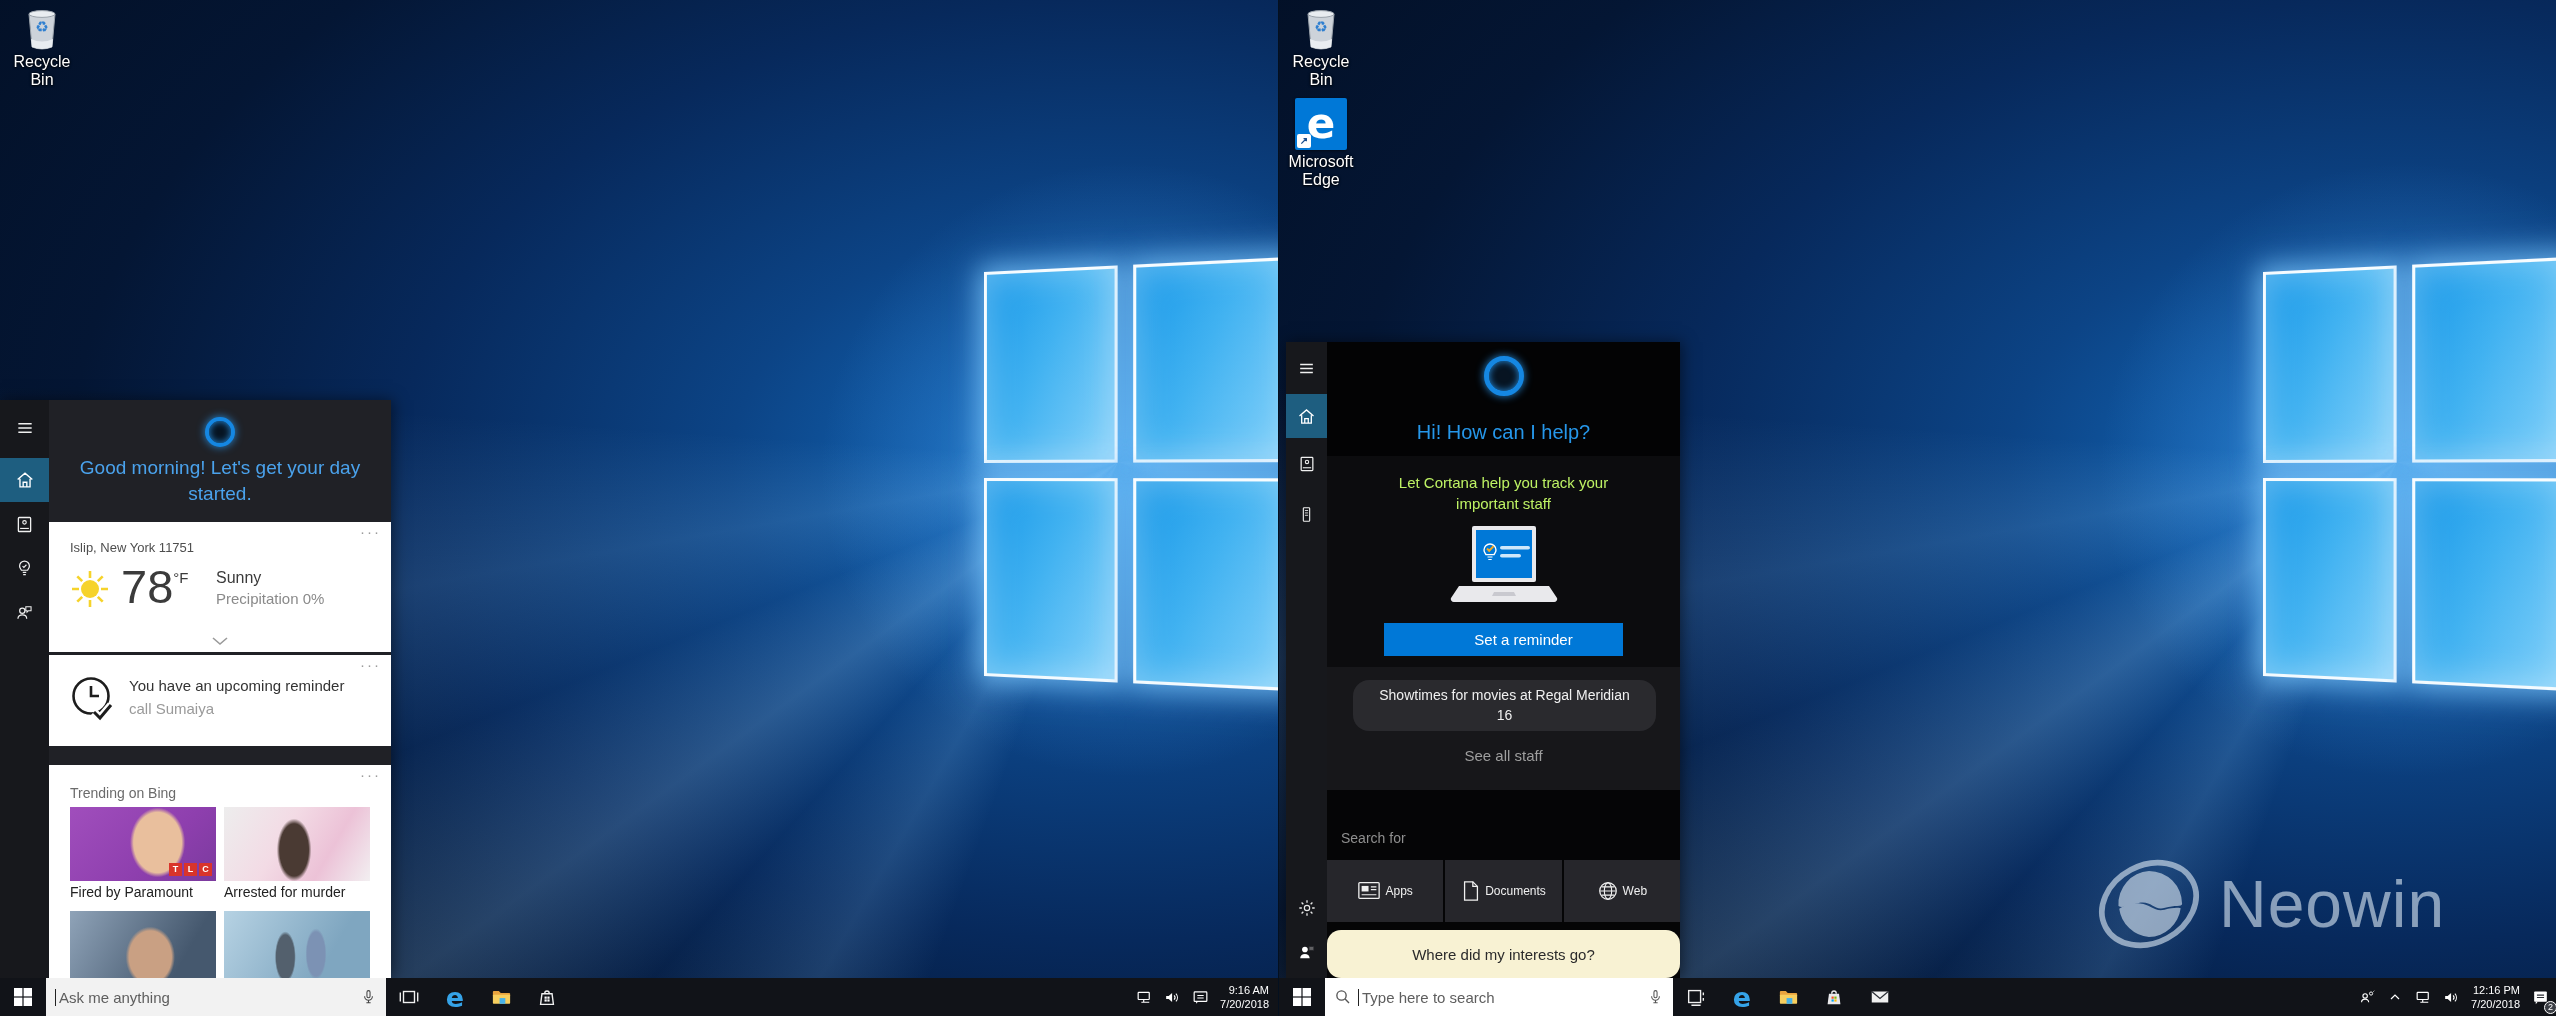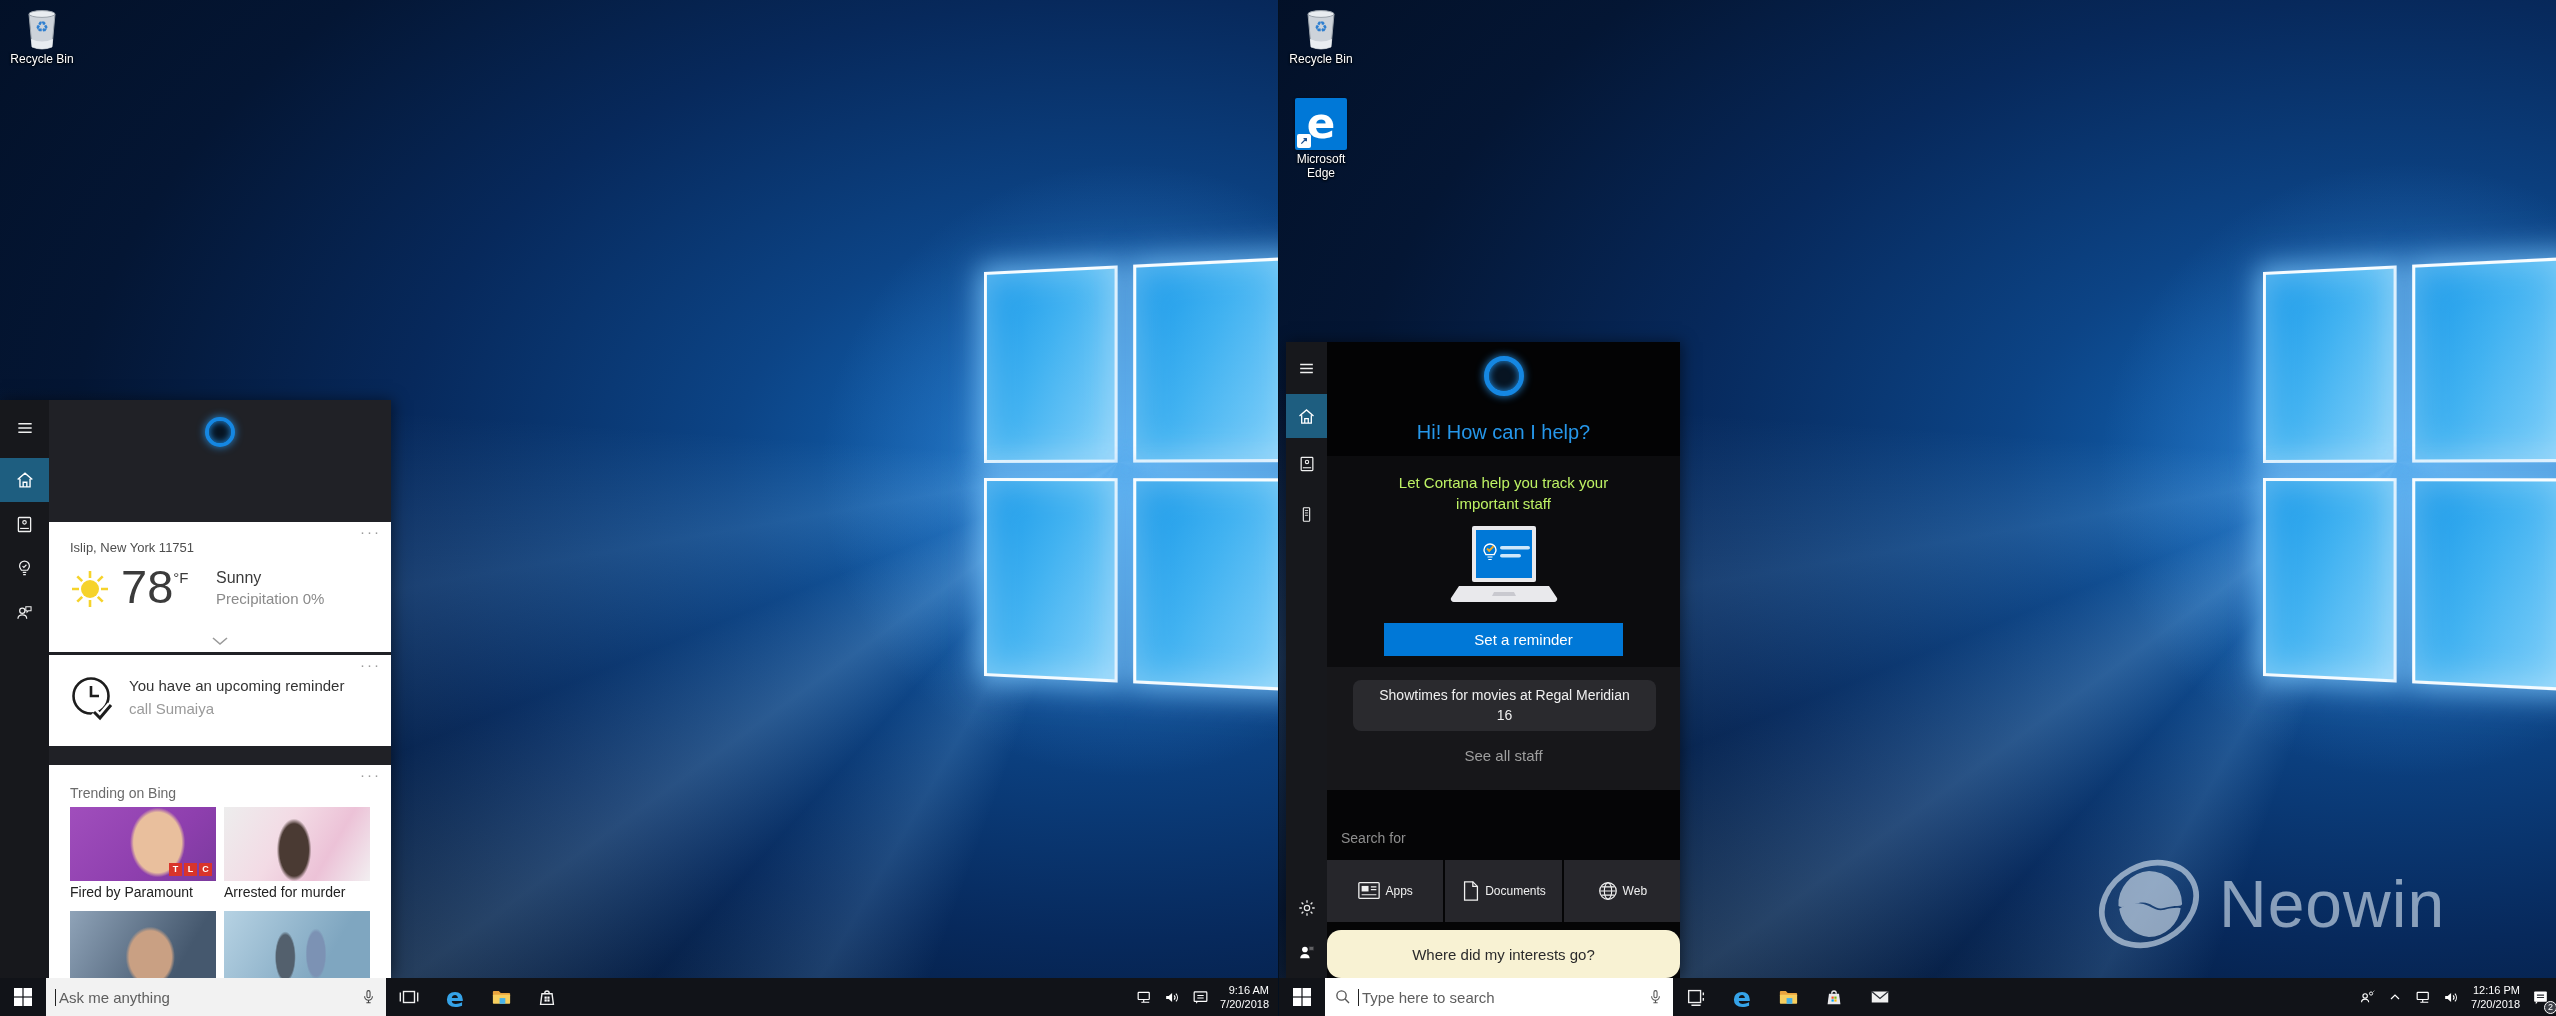--- a/index.html
+++ b/index.html
@@ -24,21 +24,21 @@
     background: radial-gradient(circle, rgba(90,180,245,.55) 0%, rgba(60,140,220,.25) 45%, transparent 70%); }
   .hero-window { position:absolute; left:984px; top:272px; width:300px; height:404px;
     display:grid; grid-template-columns:1fr 1.12fr; grid-template-rows:1fr 1.04fr; gap:15px;
     transform: perspective(1100px) rotateY(-15deg); transform-origin:0% 50%; }
   .pane { background: linear-gradient(115deg,#1697e8 0%,#41b2f1 45%,#86d2fa 100%);
     border:3px solid rgba(255,255,255,.95);
     box-shadow:0 0 26px 6px rgba(120,195,250,.8), inset 0 0 36px rgba(255,255,255,.35); }
 
   
   .desk-icon { position:absolute; width:76px; text-align:center; z-index:2; cursor:default; }
-  .desk-icon .lbl { color:#fff; font-size:12px; line-height:1.15; margin-top:3px;
+  .desk-icon .lbl { color:#fff; font-size:16px; line-height:1.15; margin-top:3px;
     text-shadow:0 1px 2px rgba(0,0,0,.9), 0 0 3px rgba(0,0,0,.8); }
   .edge-tile { width:52px; height:52px; margin:0 auto; background:#0078d7; border-radius:2px;
     display:flex; align-items:center; justify-content:center; position:relative;
     box-shadow:0 1px 3px rgba(0,0,0,.5); }
   .edge-tile .e { color:#fff; font-size:42px; font-weight:bold; font-family:"DejaVu Sans",sans-serif; line-height:1; }
   .shortcut-arrow { position:absolute; left:2px; bottom:2px; width:14px; height:14px; background:#fff;
     border-radius:2px; font-size:10px; line-height:14px; color:#1b4f8f; font-weight:bold; }
 
   
   .taskbar { position:absolute; left:0; bottom:0; width:1278px; height:38px;
@@ -100,21 +100,21 @@
   .rsec-tips { position:absolute; top:325px; left:0; width:100%; height:123px; background:#17171a; }
   .rsec-search { position:absolute; top:448px; left:0; width:100%; height:140px; background:#050506; }
   .rsec-banner { position:absolute; top:588px; left:0; width:100%; height:48px; background:#f8f2d3;
     display:flex; align-items:center; justify-content:center; color:#2b2b2b; font-size:15px;border-radius:14px; }
   .hi-greet { position:absolute; bottom:12px; width:100%; text-align:center; color:#2697ea; font-size:20px; }
   .mid-sub { position:absolute; top:16px; left:50%; transform:translateX(-50%); width:272px;
     text-align:center; color:#bef264; font-size:15px; line-height:1.4; }
   .set-reminder { position:absolute; top:167px; left:57px; width:239px; height:33px; background:#0078d7;
     border:0; color:#fff; font-size:15px; font-family:"Liberation Sans",sans-serif; cursor:pointer;padding-left:40px; }
   .tip-chip { position:absolute; top:13px; left:26px; width:303px; min-height:50px; background:#2a2a2e;
-    border-radius:8px; color:#f0f0f0; font-size:14px; line-height:1.45; text-align:center;
+    border-radius:16px; color:#f0f0f0; font-size:14px; line-height:1.45; text-align:center;
     display:flex; align-items:center; justify-content:center; padding:5px 21px; cursor:pointer; }
   .see-tips { position:absolute; top:80px; width:100%; text-align:center; color:#9e9e9e; font-size:15px; cursor:pointer; }
   .search-for { position:absolute; left:14px; top:40px; color:#8f8f8f; font-size:14px; }
   .target-row { position:absolute; left:0; top:70px; width:100%; height:62px;
     display:grid; grid-template-columns:1fr 1fr 1fr; gap:2px; }
   .target-btn { background:#26262b; display:flex; flex-direction:row; align-items:center;
     justify-content:center; gap:4px; color:#f0f0f0; font-size:12px; cursor:pointer; }
 
   svg { display:block; }
   .wm { position:absolute; left:818px; top:852px; display:flex; align-items:center; gap:18px;
@@ -177,20 +177,21 @@
             <path d="M4.5 19c0-2.8 2.4-4.3 5-4.3s5 1.5 5 4.3" fill="none" stroke="#f0f0f0" stroke-width="1.4"></path>
             <path d="M13.5 5.5h6v4.5h-3l-1.6 1.6V10h-1.4z" fill="none" stroke="#f0f0f0" stroke-width="1.2"></path>
           </svg>
       </div>
     </div>
 
     <div class="ccontent">
 
       <div style="position:absolute;top:0;left:0;width:100%;height:122px;">
         <div class="ring" style="width:30px;height:30px;margin:17px auto 0;"></div>
+        <div class="greeting">Good morning! Let's get your day started.</div>
       </div>
 
       <div class="card" style="top:122px; height:130px;">
         <div class="ellip">···</div>
         <div style="position:absolute;left:21px;top:18px;font-size:13px;color:#4e4e4e;">Islip, New York 11751</div>
         <svg style="position:absolute;left:18px;top:44px;" width="46" height="46" viewBox="0 0 46 46">
           <circle cx="23" cy="23" r="9" fill="#f6d32b"></circle>
           <g stroke="#f6d32b" stroke-width="2.6">
             <path d="M23 5v7M23 34v7M5 23h7M34 23h7M10.3 10.3l4.9 4.9M30.8 30.8l4.9 4.9M35.7 10.3l-4.9 4.9M15.2 30.8l-4.9 4.9"></path>
           </g>

